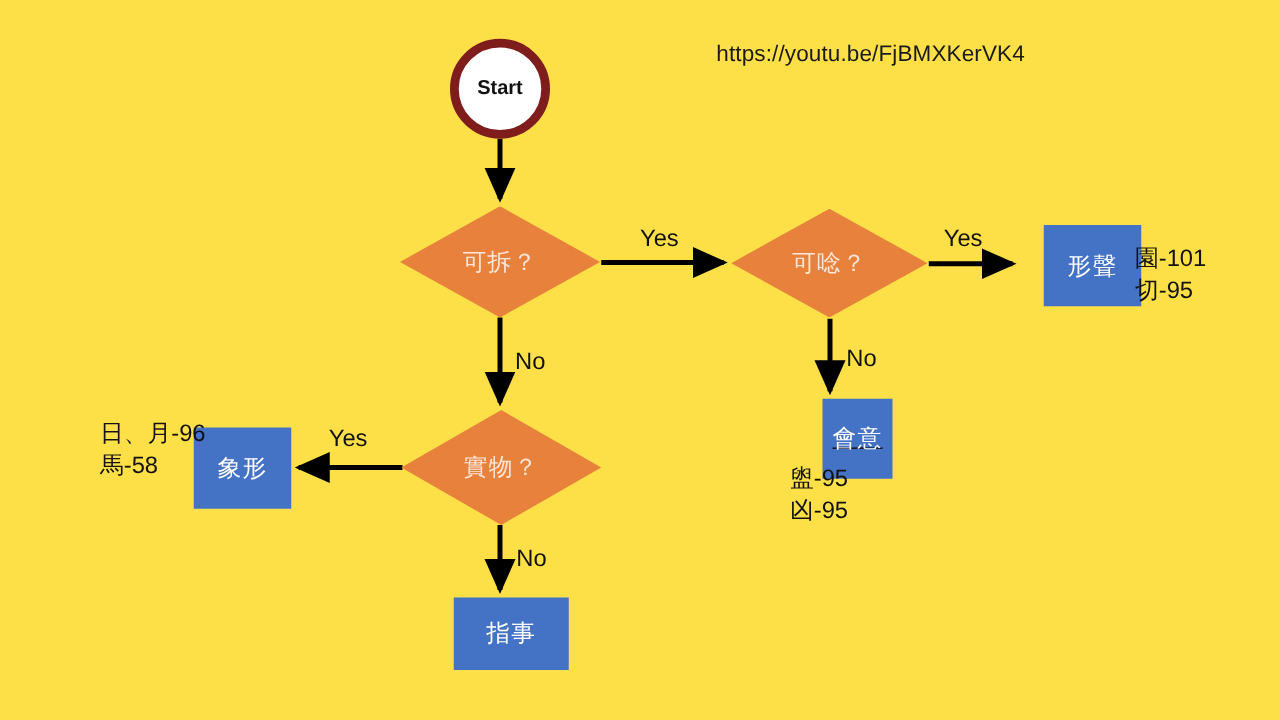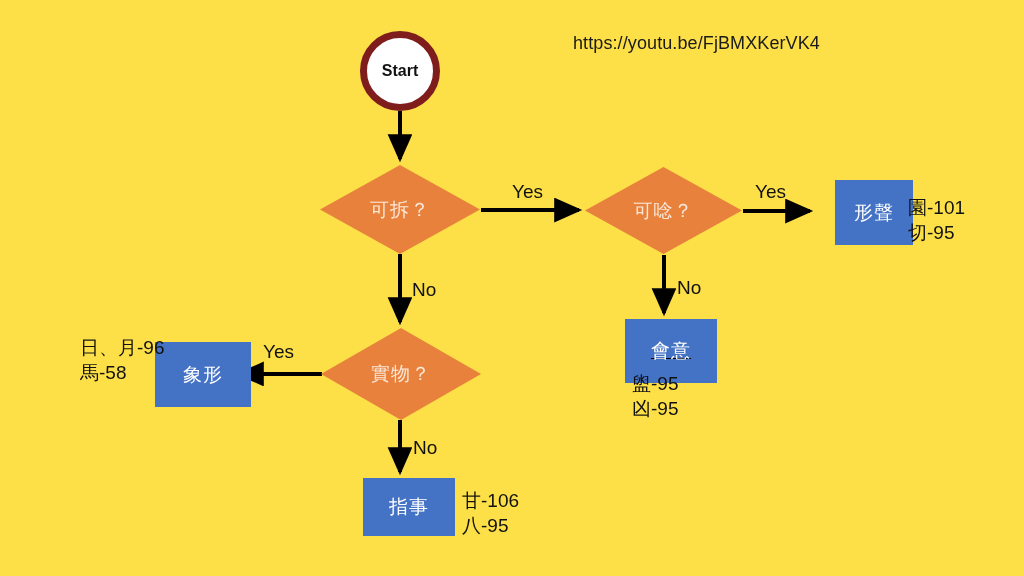--- a/index.html
+++ b/index.html
@@ -95,22 +95,22 @@
     display: flex;
     align-items: center;
     justify-content: center;
   }
   .result-box .lbl {
     color: #ffffff;
     font-size: 19px;
     letter-spacing: 1px;
   }
   #b-xingsheng { left: 816px; top: 180px; width: 78px; height: 65px; margin-left: 19px; }
-  #b-huiyi     { left: 625px; top: 319px; width: 92px; height: 64px; text-decoration: underline; }
-  #b-xiangxing { left: 155px; top: 342px; width: 96px; height: 65px; }
+  #b-huiyi     { left: 658px; top: 319px; width: 56px; height: 64px; text-decoration: underline; }
+  #b-xiangxing { left: 155px; top: 342px; width: 78px; height: 65px; }
   #b-zhishi    { left: 363px; top: 478px; width: 92px; height: 58px; }
 
   
   .edge-label {
     position: absolute;
     font-size: 19px;
     font-weight: normal;
     color: #111111;
     white-space: nowrap;
   }
@@ -211,18 +211,14 @@
   <div id="note-huiyi" class="example-note">
     <div>盥-95</div>
     <div>凶-95</div>
   </div>
 
   <div id="note-xiangxing" class="example-note">
     <div>日、月-96</div>
     <div>馬-58</div>
   </div>
 
-  <div id="note-zhishi" class="example-note">
-    <div>甘-106</div>
-    <div>八-95</div>
-  </div>
 
 </div>
 
 </body></html>

